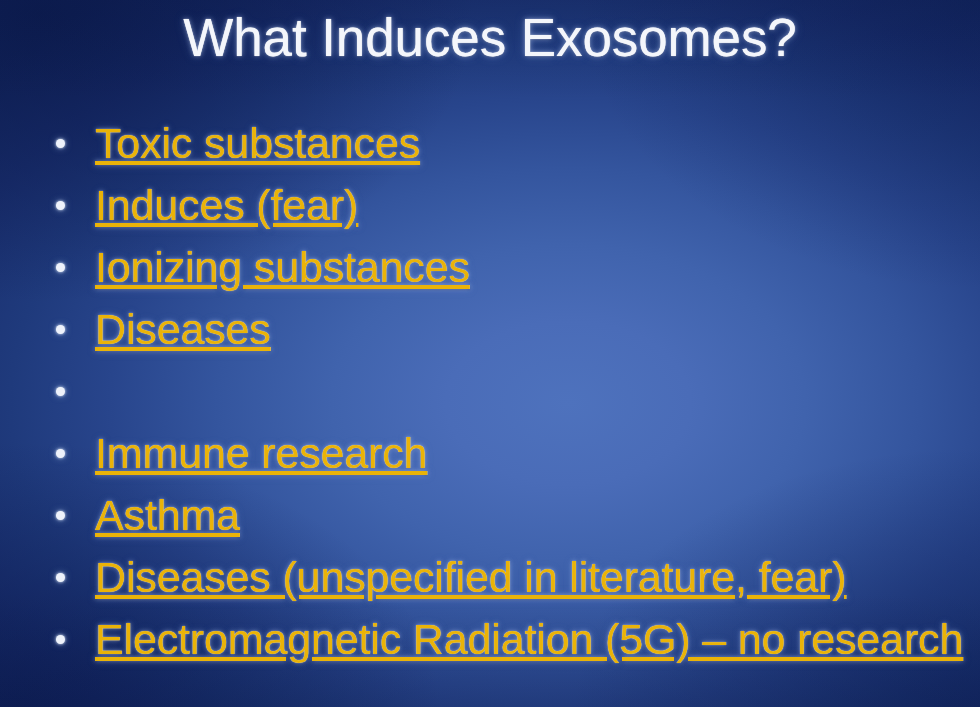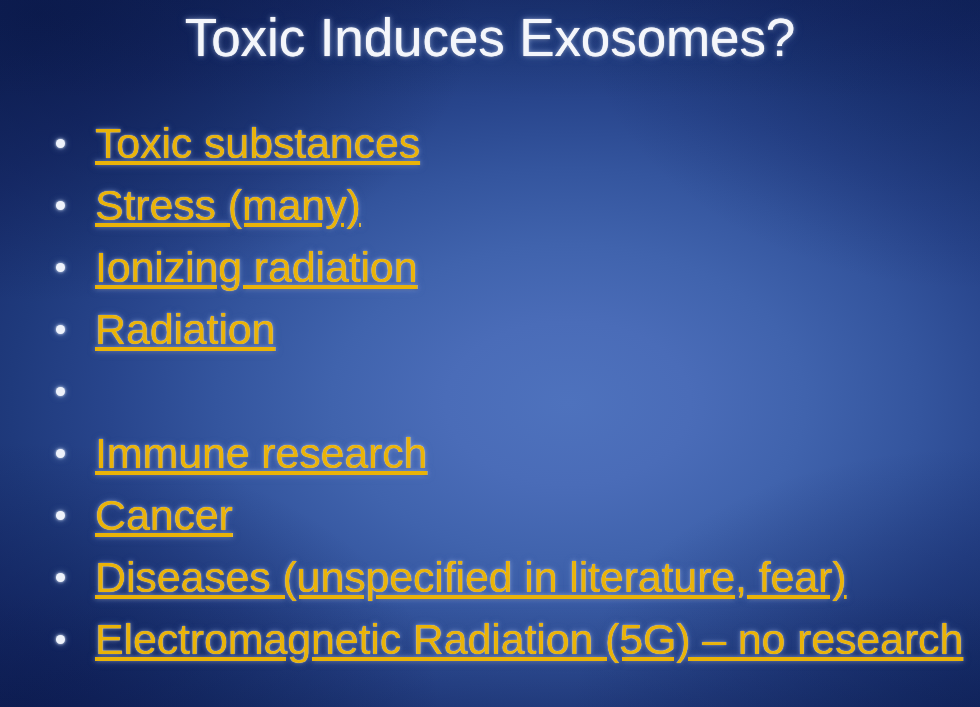--- a/index.html
+++ b/index.html
@@ -137,57 +137,57 @@
 
   <div class="bg-base"></div>
   <div class="bg-tint-tl"></div>
   <div class="bg-tint-bl"></div>
   <div class="bg-tint-br"></div>
   <div class="bg-tint-tr"></div>
   <div class="bg-vignette"></div>
 
   <div class="content">
 
-    <div class="slide-title">Toxic Induces Exosomes?</div>
+    <div class="slide-title">What Induces Exosomes?</div>
 
     <ul class="bullet-list">
 
       <li class="bullet-item">
         <span class="bullet-marker"></span>
         <span class="bullet-text">Toxic substances</span>
       </li>
 
       <li class="bullet-item">
         <span class="bullet-marker"></span>
-        <span class="bullet-text">Stress (many)</span>
-      </li>
-
-
-      <li class="bullet-item">
-        <span class="bullet-marker"></span>
-        <span class="bullet-text">Ionizing radiation</span>
-      </li>
-
-      <li class="bullet-item">
-        <span class="bullet-marker"></span>
-        <span class="bullet-text">Radiation</span>
+        <span class="bullet-text">Induces (fear)</span>
+      </li>
+
+
+      <li class="bullet-item">
+        <span class="bullet-marker"></span>
+        <span class="bullet-text">Ionizing substances</span>
+      </li>
+
+      <li class="bullet-item">
+        <span class="bullet-marker"></span>
+        <span class="bullet-text">Diseases</span>
       </li>
 
       <li class="bullet-item">
         <span class="bullet-marker"></span>
       </li>
 
       <li class="bullet-item">
         <span class="bullet-marker"></span>
         <span class="bullet-text">Immune research</span>
       </li>
 
       <li class="bullet-item">
         <span class="bullet-marker"></span>
-        <span class="bullet-text">Cancer</span>
+        <span class="bullet-text">Asthma</span>
       </li>
 
       <li class="bullet-item">
         <span class="bullet-marker"></span>
         <span class="bullet-text">Diseases (unspecified in literature, fear)</span>
       </li>
 
       <li class="bullet-item">
         <span class="bullet-marker"></span>
         <span class="bullet-text">Electromagnetic Radiation (5G) – no research</span>

